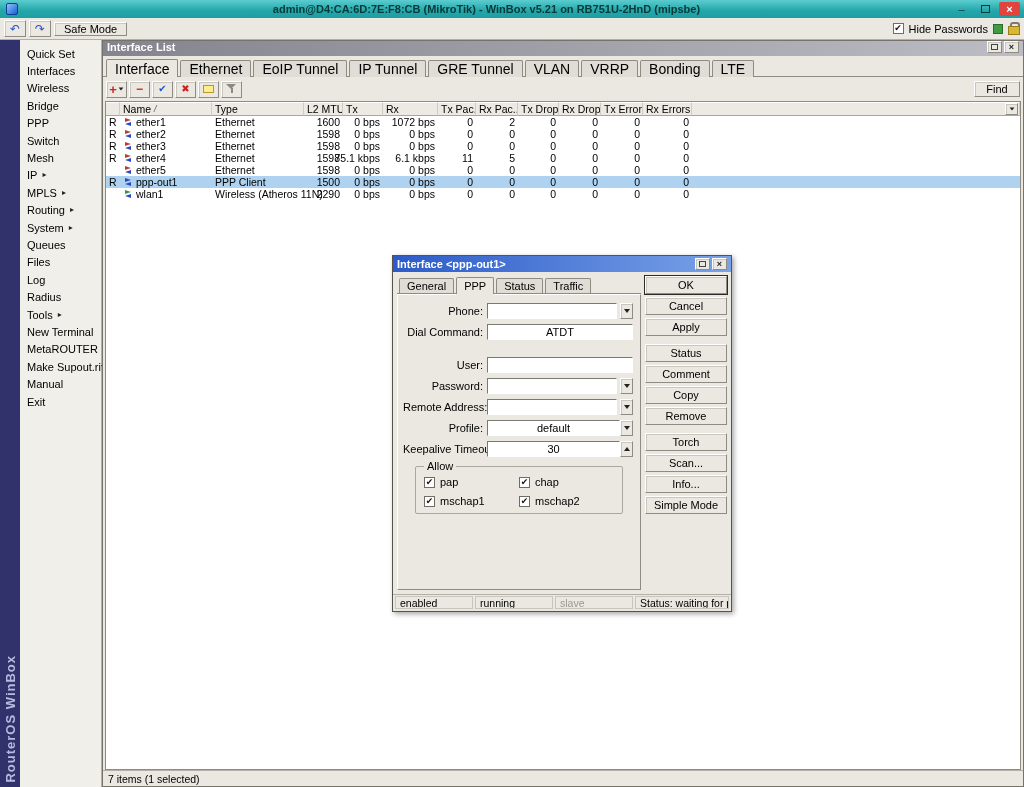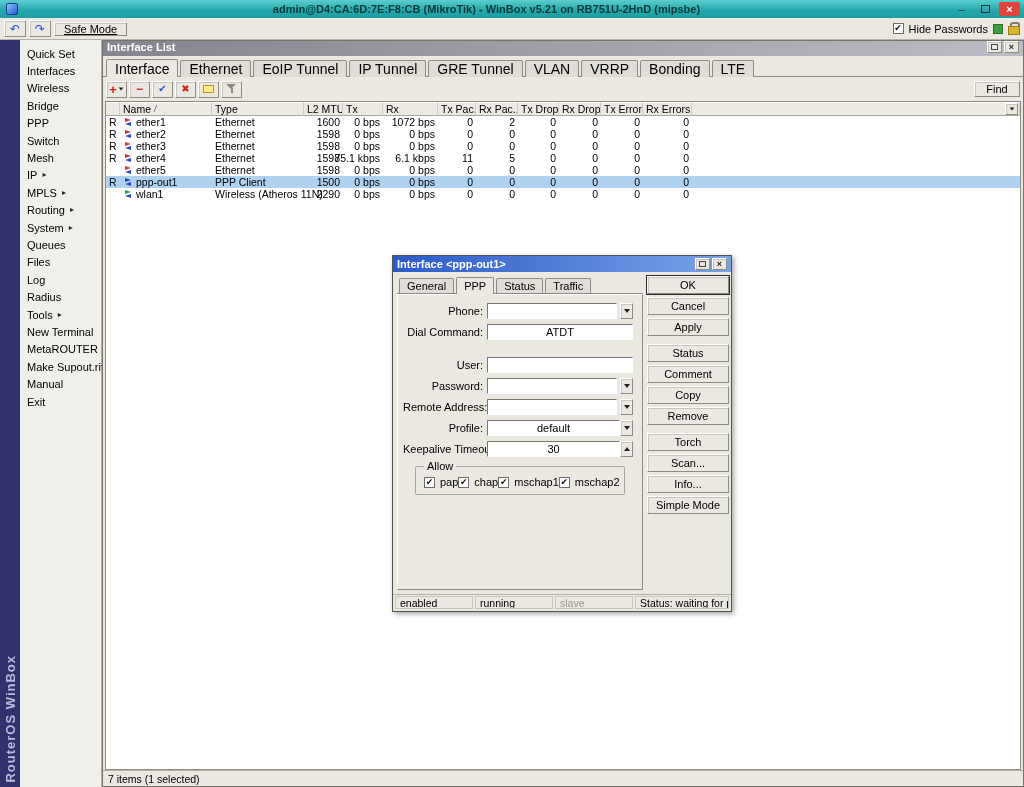--- a/index.html
+++ b/index.html
@@ -19,21 +19,21 @@
   .max-box{width:9px;height:8px;border:1px solid #06393a;}
   .win-btn.close{background:#e0443e;border-radius:2px;color:#fff;font-weight:bold;}
 
   
   .toolbar{position:absolute;top:18px;left:0;width:1024px;height:22px;background:#ebe8e1;
     border-bottom:1px solid #b3b0a8;display:flex;align-items:center;padding:0 4px;gap:3px;}
   .btn3d{background:#ebe8e1;border:1px solid;border-color:#ffffff #8e8b82 #8e8b82 #ffffff;
     box-shadow:1px 1px 0 #c9c6be inset;}
   .nav-btn{width:22px;height:17px;display:flex;align-items:center;justify-content:center;}
   .nav-glyph{color:#2b4fc4;font-size:12px;line-height:1;font-family:"DejaVu Sans",sans-serif;}
-  .safe-mode{height:14px;padding:0 9px;font-size:11px;font-family:"Liberation Sans",sans-serif;display:flex;align-items:center;text-decoration:underline;}
+  .safe-mode{height:14px;padding:0 9px;font-size:11px;font-family:"Liberation Sans",sans-serif;display:flex;align-items:center;}
   .toolbar-right{margin-left:auto;display:flex;align-items:center;gap:5px;padding-right:2px;}
   .cb{width:11px;height:11px;background:#fff;border:1px solid #6e6c64;display:inline-flex;
     align-items:center;justify-content:center;flex:none;}
   .cb.checked::before{content:"✔";font-family:"DejaVu Sans",sans-serif;font-size:9px;line-height:1;color:#111;}
   .green-ic{width:10px;height:10px;background:#3f9c3f;border:1px solid #2a6d2a;}
   .lock-ic{width:10px;height:13px;position:relative;}
   .lock-ic::before{content:"";position:absolute;top:0;left:2px;width:6px;height:6px;
     border:2px solid #7b7b73;border-bottom:none;border-radius:3px 3px 0 0;}
   .lock-ic::after{content:"";position:absolute;bottom:0;left:0;width:10px;height:7px;
     background:#d8b833;border:1px solid #9a7d1c;}
@@ -120,21 +120,21 @@
   .finput{height:16px;background:#fff;border:1px solid;border-color:#7a786f #fff #fff #7a786f;
     padding:0 3px;font-size:11px;font-family:"Liberation Sans",sans-serif;outline:none;text-align:center;}
   .w130{width:130px;} .w146{width:146px;} .w133{width:133px;}
   .arrow-btn{width:13px;height:16px;display:flex;align-items:center;justify-content:center;flex:none;}
   .gap3{margin-left:3px;}
   .spacer12{height:12px;}
   .cbrow{display:flex;align-items:center;gap:5px;height:15px;margin-left:88px;}
   .krow{margin-top:3px;}
   .group{border:1px solid #aaa79f;border-radius:2px;margin:9px 12px 0;padding:8px 8px 5px;position:relative;}
   .group-label{position:absolute;top:-7px;left:8px;background:#ebe8e1;padding:0 3px;}
-  .group-grid{display:grid;grid-template-columns:1fr 1fr 1fr 1fr;row-gap:5px;}
+  .group-grid{display:grid;grid-template-columns:1fr 1fr;row-gap:5px;}
   .cbrow2{display:flex;align-items:center;gap:5px;height:14px;}
 
   .dlg-buttons{width:82px;display:flex;flex-direction:column;flex:none;}
   .dlg-btn{height:18px;margin-bottom:3px;font-size:11px;font-family:"Liberation Sans",sans-serif;
     display:flex;align-items:center;justify-content:center;cursor:default;}
   .dlg-btn.default{outline:1px solid #2b2b2b;}
   .btn-gap{height:5px;flex:none;}
 
   .dlg-status{height:17px;display:flex;align-items:stretch;gap:2px;padding:1px 2px 2px;
     border-top:1px solid #b3b0a8;flex:none;}

